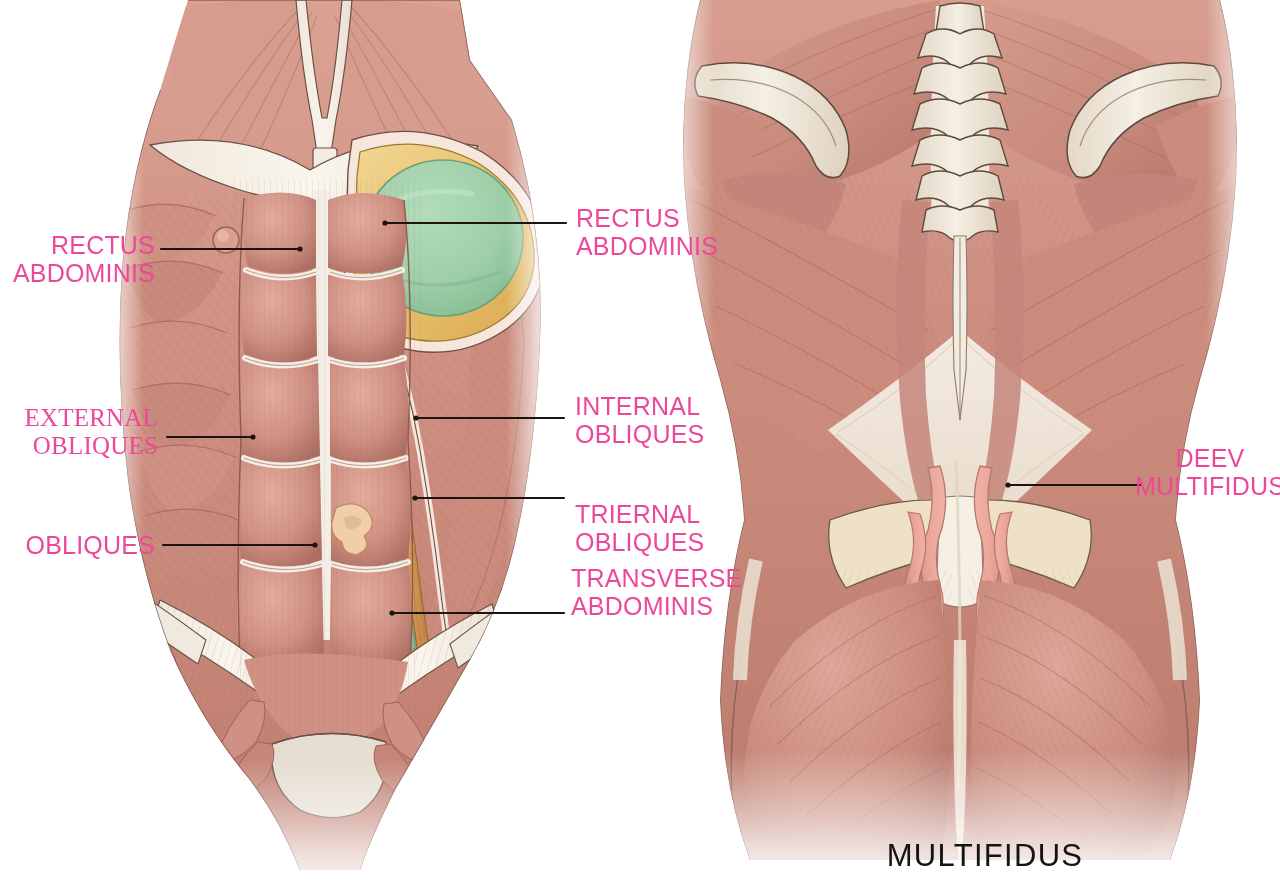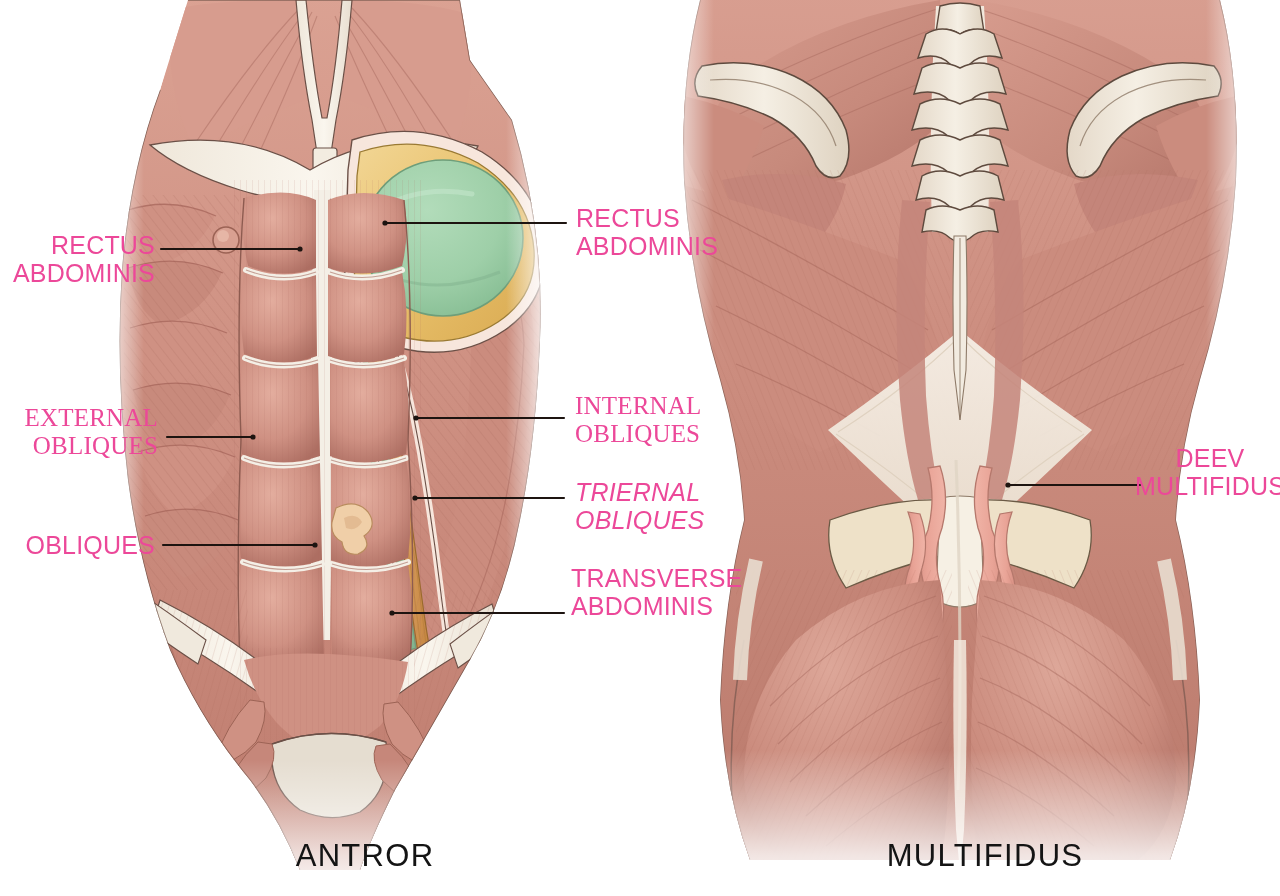--- a/index.html
+++ b/index.html
@@ -556,28 +556,27 @@
 ABDOMINIS</div>
 
   <div class="label l" style="left:576px;top:204px;width:220px;">RECTUS
 ABDOMINIS</div>
 
   <div class="label r" style="left:0;top:404px;width:158px;font-family:Liberation Serif, serif;">EXTERNAL
 OBLIQUES</div>
 
   <div class="label r" style="left:0;top:531px;width:155px;">OBLIQUES</div>
 
-  <div class="label l" style="left:575px;top:392px;width:230px;font-family:Liberation Serif, serif;">INTERNAL
+  <div class="label l" style="left:575px;top:392px;width:230px;">INTERNAL
 OBLIQUES</div>
 
-  <div class="label l" style="left:575px;top:478px;width:230px;font-style:italic;">TRIERNAL
+  <div class="label l" style="left:575px;top:500px;width:230px;">TRIERNAL
 OBLIQUES</div>
 
   <div class="label l" style="left:571px;top:564px;width:250px;">TRANSVERSE
 ABDOMINIS</div>
 
   <div class="label l" style="left:1130px;top:444px;width:160px;text-align:center;">DEEV
 MULTIFIDUS</div>
 
-  <div class="caption" style="left:210px;top:838px;width:310px;">ANTROR</div>
   <div class="caption" style="left:830px;top:838px;width:310px;">MULTIFIDUS</div>
 
 </div>
 
 </body></html>

